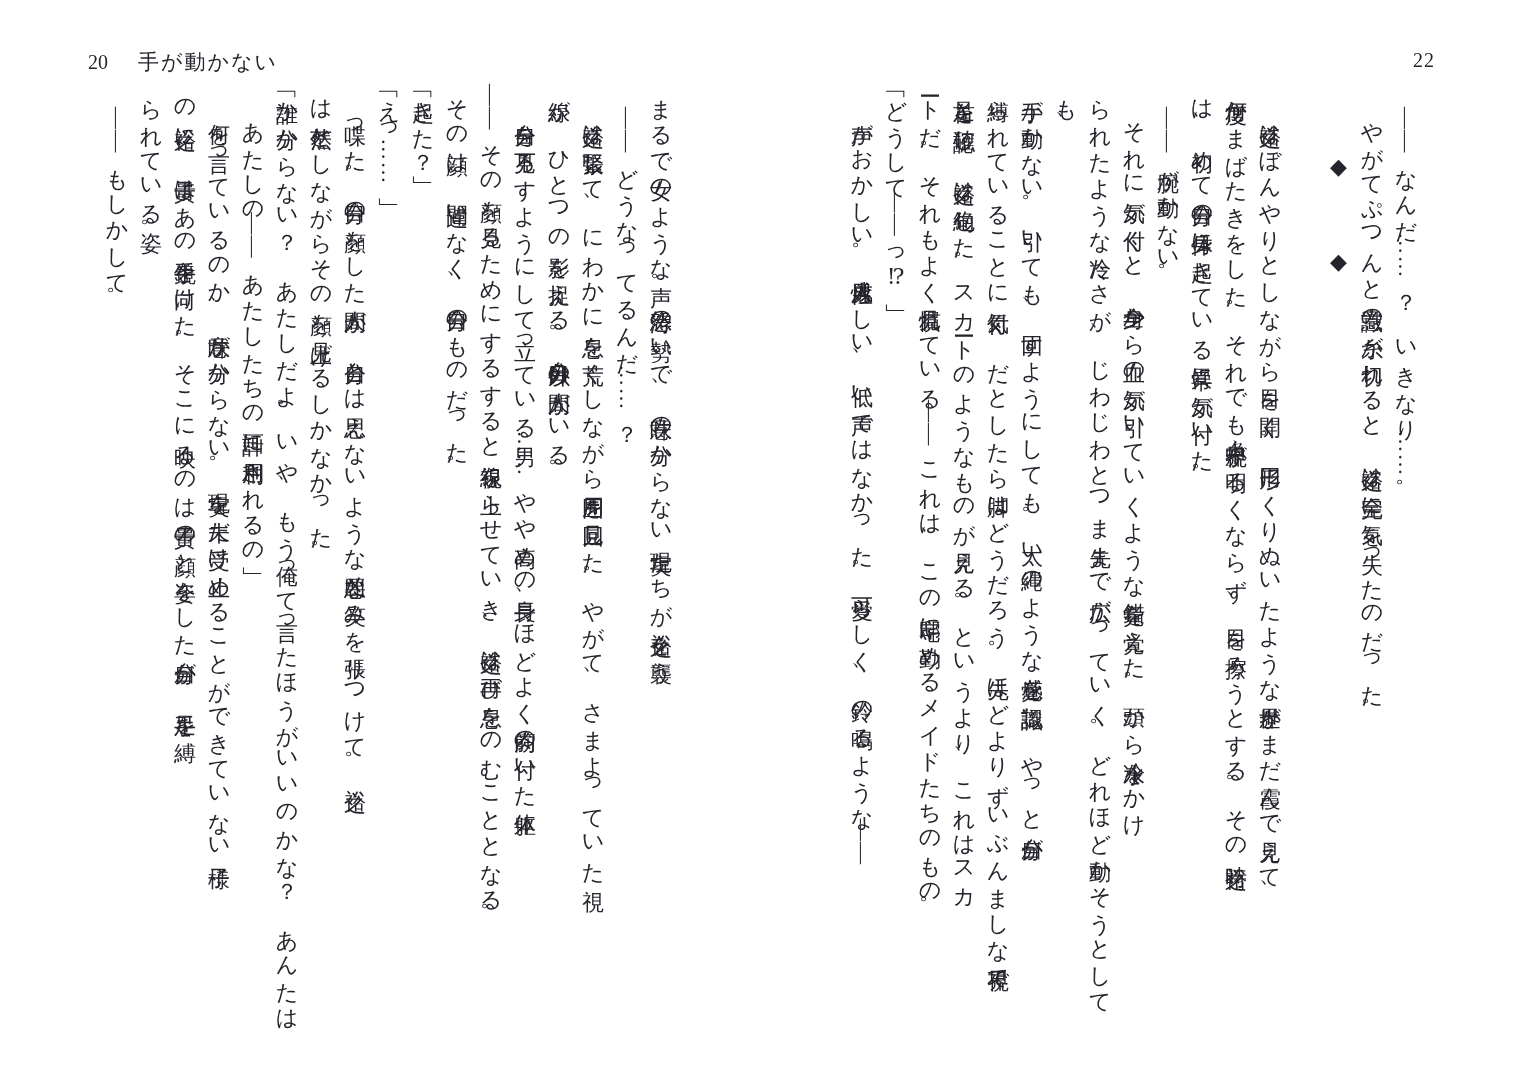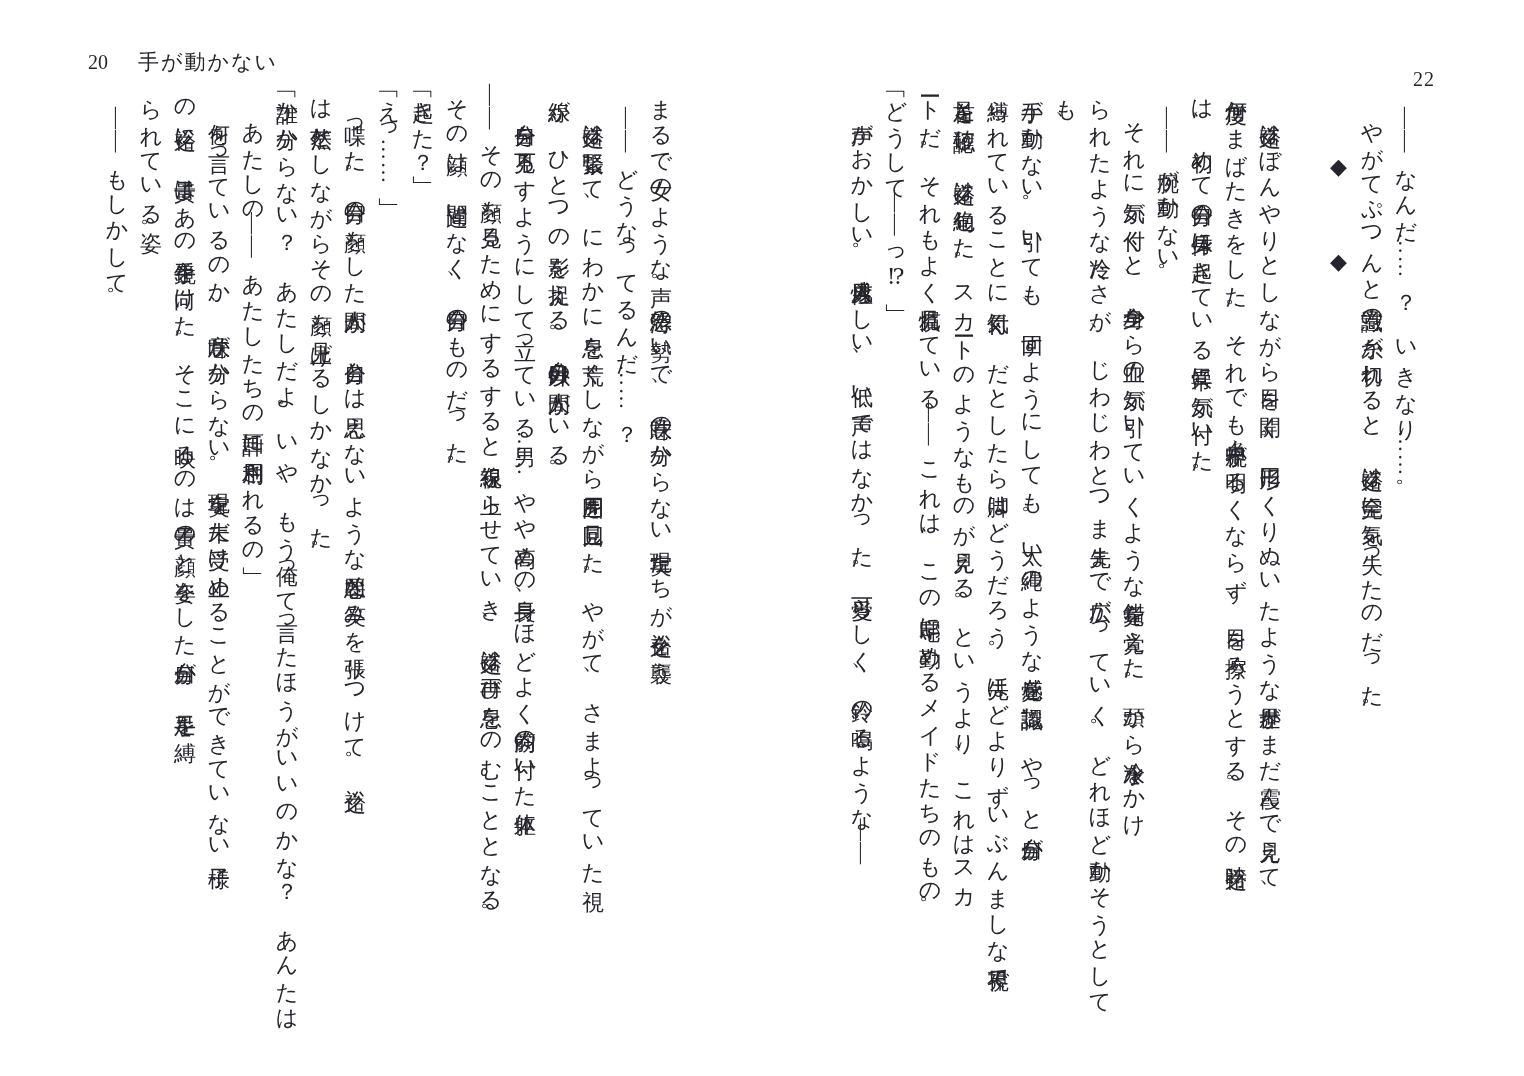--- a/index.html
+++ b/index.html
@@ -14,21 +14,21 @@
     overflow:hidden;
     background:#ffffff;
     color:#24242c;
   }
   
   .folio {
     position:absolute; top:49px;
     font-size:20px; letter-spacing:1px;
     color:#24242c;
   }
-  .folio-right { left:1413px;margin-top:19px; }
+  .folio-right { left:1413px; }
   .header-left {
     position:absolute; top:48px; left:88px;
     display:flex; align-items:baseline; gap:30px;
     font-size:20px; color:#24242c;
   }
   .chapter-title { letter-spacing:2px; font-size:21px; }
   
   .vtext {
     position:absolute; top:84px;
     height:952px;

